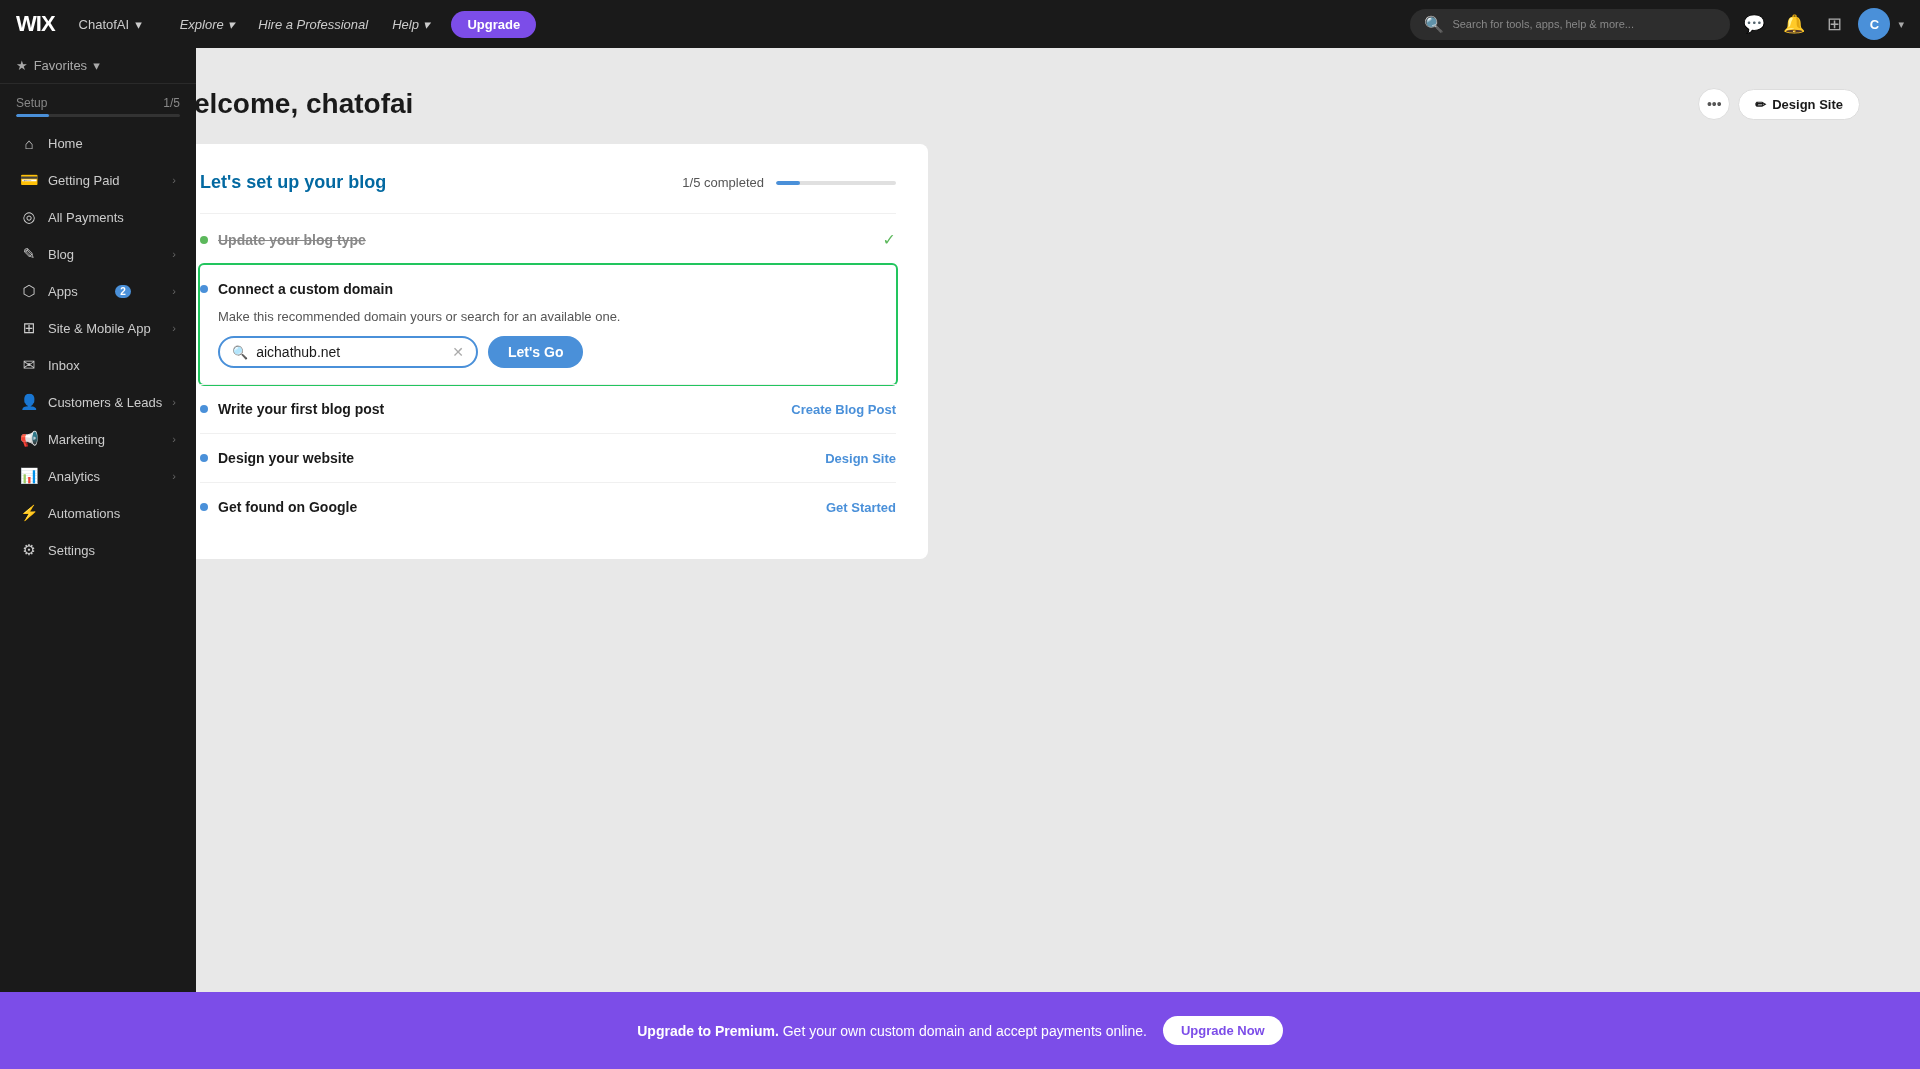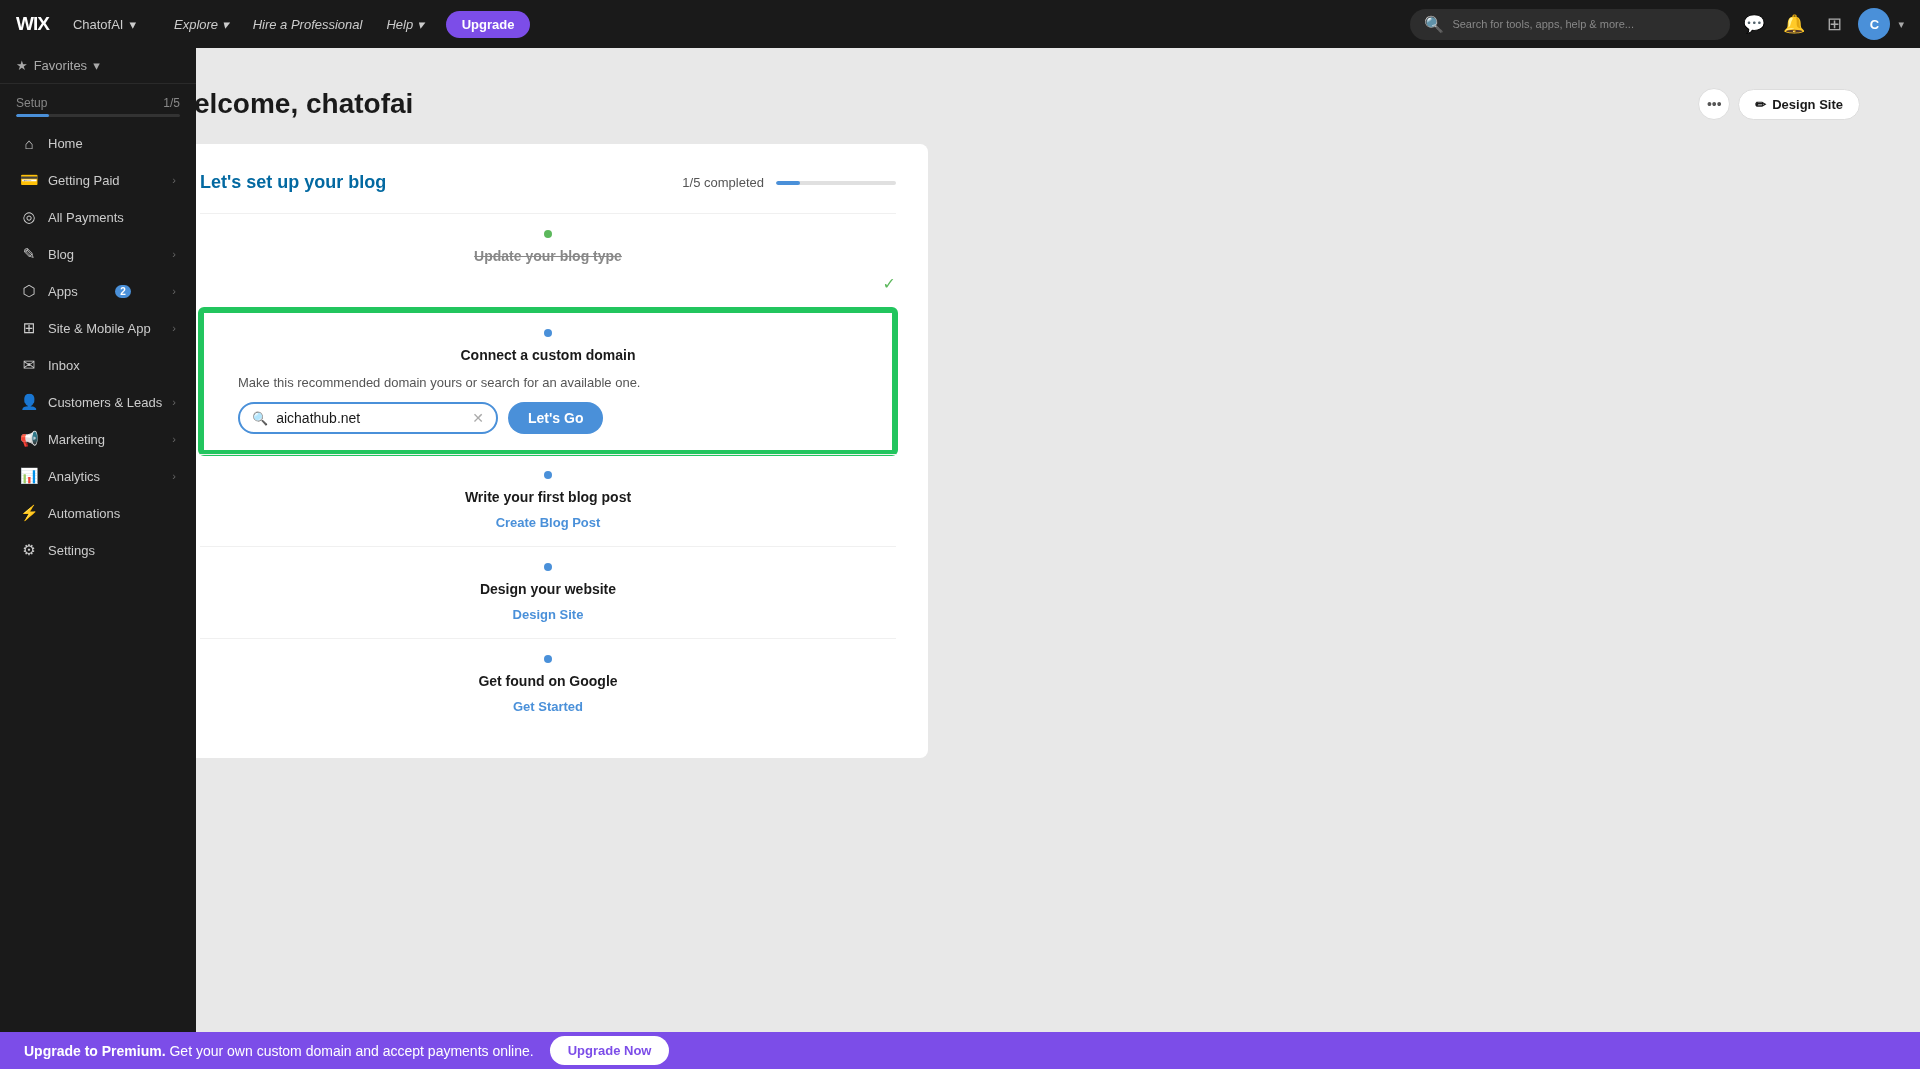--- a/index.html
+++ b/index.html
@@ -13,21 +13,21 @@
       height: 48px;
       padding: 0 16px;
       gap: 12px;
       position: fixed;
       top: 0; left: 0; right: 0;
       z-index: 100;
     }
     .wix-logo {
       color: white;
       font-weight: 900;
-      font-size: 19px;
+      font-size: 22px;
       letter-spacing: -1px;
       margin-right: 4px;
     }
     .site-name-pill {
       display: flex;
       align-items: center;
       gap: 6px;
       color: #ccc;
       font-size: 13px;
       cursor: pointer;
@@ -281,21 +281,20 @@
     .checklist-item {
       border-top: 1px solid #f0f0f0;
       padding: 16px 0;
     }
     .checklist-item:first-child { border-top: none; }
 
     .item-header {
       display: flex;
       align-items: center;
       gap: 10px;
-      flex-direction: column;
     }
     .item-dot {
       width: 8px;
       height: 8px;
       border-radius: 50%;
       background: #4a90d9;
       flex-shrink: 0;
     }
     .item-dot.completed {
       background: #5cb85c;
@@ -371,23 +370,23 @@
     
     .upgrade-banner {
       position: fixed;
       bottom: 0;
       left: 0;
       right: 0;
       background: #7c4de8;
       color: white;
       display: flex;
       align-items: center;
-      justify-content: flex-start;
+      justify-content: center;
       gap: 16px;
-      padding: 4px 24px;
+      padding: 24px 24px;
       font-size: 14px;
       z-index: 200;
     }
     .upgrade-banner-text { }
     .upgrade-banner-text strong { font-weight: 700; }
     .upgrade-now-btn {
       background: white;
       color: #7c4de8;
       border: none;
       border-radius: 20px;
@@ -541,21 +540,21 @@
     </div>
 
     <div class="checklist-item">
       <div class="item-header">
         <div class="item-dot completed"></div>
         <span class="item-title completed">Update your blog type</span>
         <span style="color:#5cb85c;margin-left:auto;">✓</span>
       </div>
     </div>
 
-    <div class="checklist-item" style="border:6px solid #22c55e; border-radius:6px; padding:16px; margin:-2px;">
+    <div class="checklist-item" style="border:2px solid #22c55e; border-radius:6px; margin:-2px;">
       <div class="item-header">
         <div class="item-dot"></div>
         <span class="item-title">Connect a custom domain</span>
       </div>
       <div class="domain-body">
         <p class="domain-desc">Make this recommended domain yours or search for an available one.</p>
         <div class="domain-input-row">
           <div class="domain-input-wrap">
             <span style="color:#aaa;font-size:13px;">🔍</span>
             <input type="text" value="aichathub.net" style="">

